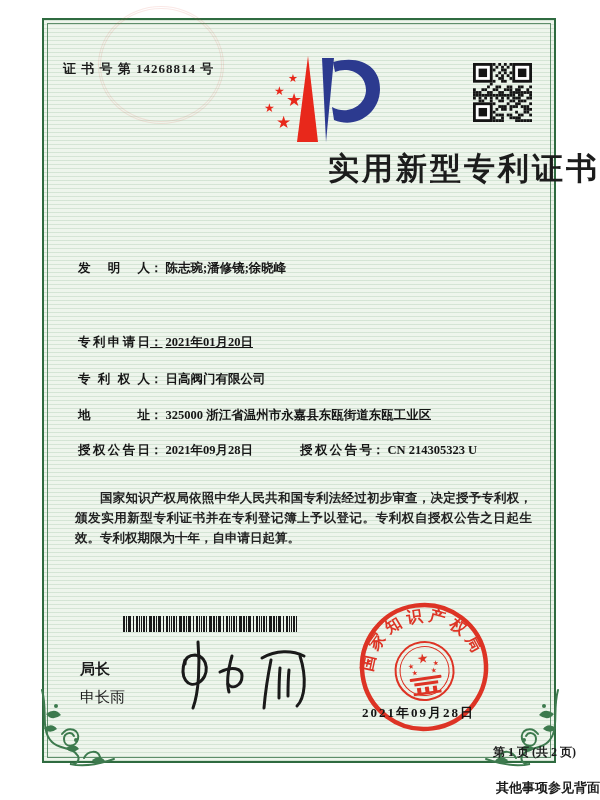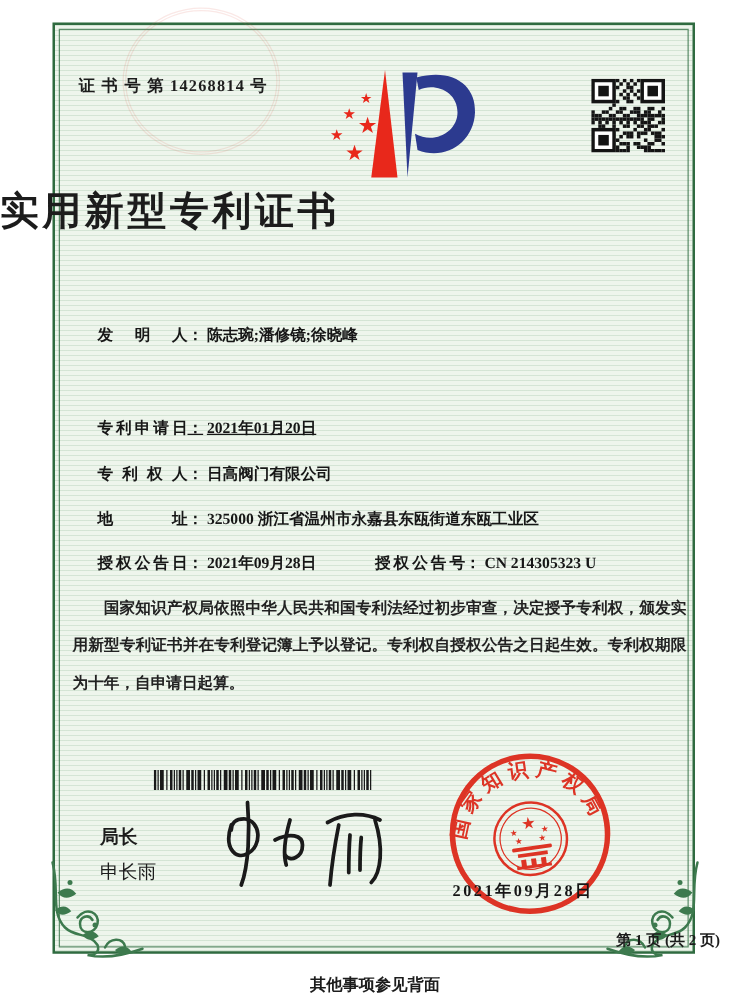--- a/index.html
+++ b/index.html
@@ -17,39 +17,39 @@
   }
   .frame::after{content:"";position:absolute;inset:3px;border:1px solid var(--frame-green,#2f6b40);opacity:.75;}
 
   .abs{position:absolute;}
   .ink{color:var(--ink,#1c1c1c);}
 
   .watermark{left:98px;top:6px;width:120px;height:112px;border:3px double rgba(220,90,80,.14);border-radius:50%;}
 
   .cert-no{left:63px;top:60px;font-size:13px;font-weight:700;letter-spacing:1px;}
 
-  .title{left:0;top:148px;width:600px;text-align:left;font-size:31px;font-weight:700;letter-spacing:3px;}
+  .title{left:0;top:148px;width:600px;text-align:right;font-size:31px;font-weight:700;letter-spacing:3px;}
   .frow{position:absolute;left:78px;white-space:nowrap;font-size:12.5px;font-weight:700;color:#161616;}
   .lbl{display:inline-block;width:72px;text-align:justify;text-align-last:justify;vertical-align:bottom;}
   .colon{margin:0 3px 0 0;}
   .grp2{position:absolute;left:222px;top:0;white-space:nowrap;}
 
   .paras{left:58px;top:471px;width:491px;}
-  .paras p{margin:0;text-indent:2em;font-size:12.5px;line-height:30px;font-weight:600;color:#222;text-align:justify;}
+  .paras p{margin:17px;text-indent:2em;font-size:12.5px;line-height:20px;font-weight:600;color:#222;text-align:justify;}
 
   .barcode{left:123px;top:616px;width:176px;height:16px;}
   .director-title{left:80px;top:660px;font-size:15px;font-weight:700;}
   .director-name{left:80px;top:688px;font-size:15px;font-weight:400;}
   .signature{left:176px;top:634px;width:136px;height:80px;}
 
   .seal{left:356px;top:599px;width:136px;height:136px;transform:rotate(-8deg);opacity:.95;}
   .seal-date{left:362px;top:704px;font-size:13px;font-weight:700;letter-spacing:2px;color:#151515;z-index:5;}
 
   .page-num{left:0;top:744px;width:576px;text-align:right;font-size:12px;font-weight:600;}
-  .back-note{left:0;top:779px;width:600px;text-align:center;font-size:13px;font-weight:700;}
+  .back-note{left:0;top:779px;width:600px;text-align:right;font-size:13px;font-weight:700;}
 
   .corner{width:86px;height:86px;}
   .corner.left{left:32px;top:684px;}
   .corner.right{left:482px;top:684px;transform:scaleX(-1);}
 </style>
 </head>
 <body>
 
 <div class="page">
 

